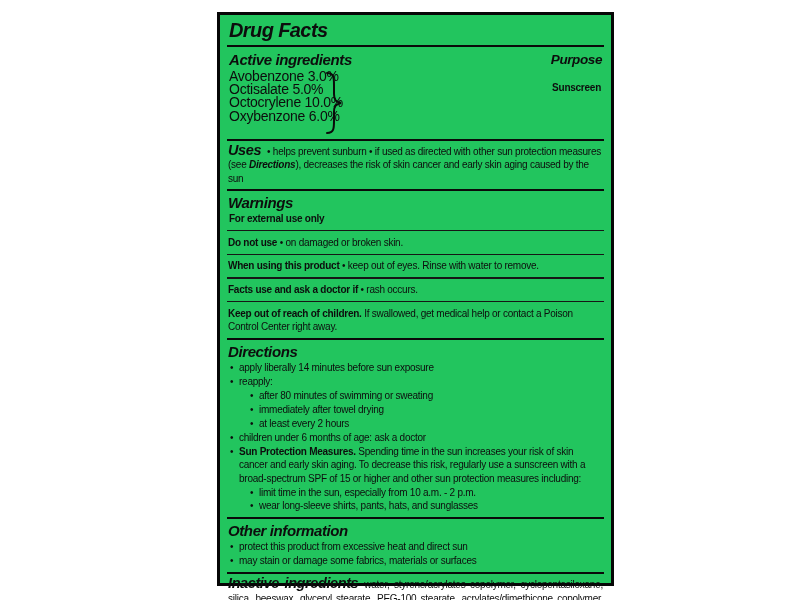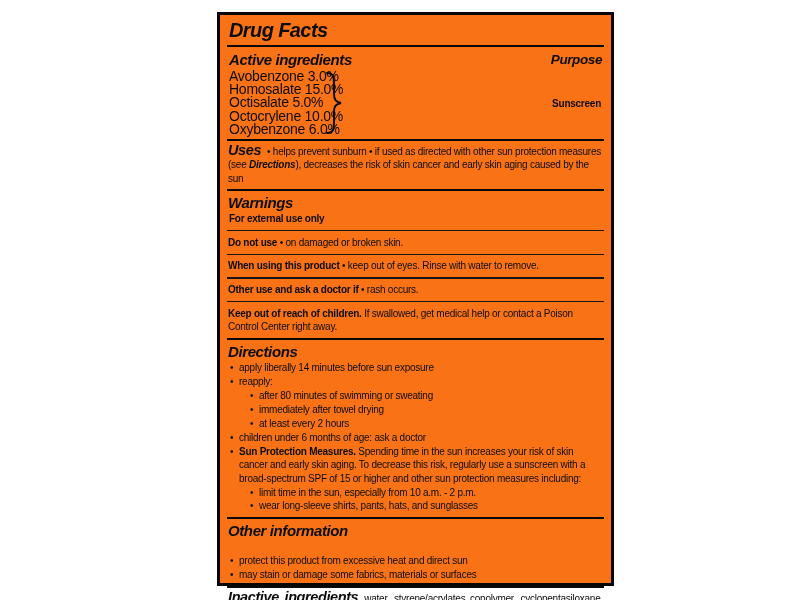--- a/index.html
+++ b/index.html
@@ -14,21 +14,21 @@
     position: relative;
     width: 800px; height: 600px;
     background: #ffffff;
     overflow: hidden;
   }
   .label-box {
     position: absolute;
     left: 217px; top: 12px;
     width: 397px; height: 574px;
     border: 3px solid #060606;
-    background: #f97316;
+    background: #22c55e;
     padding: 3px 7px 4px 7px;
   }
   
   .df-title {
     font-style: italic;
     font-weight: bold;
     font-size: 20px;
     letter-spacing: -0.6px;
     padding: 1px 0 3px 2px;
     line-height: 22px;
@@ -64,21 +64,21 @@
     display: flex;
     justify-content: space-between;
     align-items: center;
     padding: 1px 1px 2px 1px;
   }
   .ai-body { position: relative; min-height: 67px; padding-left: 1px; }
   .ai-item { line-height: 13.2px; font-size: 14px; letter-spacing: -0.25px; }
   .brace-wrap { position: absolute; left: 97px; top: 1px; }
   .purpose-value {
     position: absolute;
-    right: 2px; top: 28px;
+    right: 2px; top: 12px;
     font-weight: bold;
     font-size: 10px;
     letter-spacing: -0.25px;
   }
   
   .w-row { padding: 2.5px 0 2.5px 1px; }
   
   .li { position: relative; padding-left: 11px; margin: 0 0 0.5px 0; }
   .li .dot { position: absolute; left: 2px; top: 0; }
   .sub { margin-left: 20px; }
@@ -94,21 +94,20 @@
     <div class="df-title">Drug Facts</div>
     <div class="hr-heavy"></div>
 
     <div class="sec" style="padding-bottom:1px;">
       <div class="ai-head-row">
         <span class="sec-h">Active ingredients</span>
         <span class="sec-h" style="font-size:13.5px;">Purpose</span>
       </div>
       <div class="ai-body">
         <div class="ai-item">Avobenzone 3.0%</div>
-        <div class="ai-item">Homosalate 15.0%</div>
         <div class="ai-item">Octisalate 5.0%</div>
         <div class="ai-item">Octocrylene 10.0%</div>
         <div class="ai-item">Oxybenzone 6.0%</div>
         <span class="brace-wrap">
           <svg width="18" height="64" viewBox="0 0 18 64">
             <path d="M2,2 C9,2 9,7 9,14 L9,23 C9,29 11,31 16,32 C11,33 9,35 9,41 L9,50 C9,57 9,62 2,62" fill="none" stroke="#0a0a0a" stroke-width="2" stroke-linecap="round"></path>
           </svg>
         </span>
         <span class="purpose-value">Sunscreen</span>
       </div>
@@ -129,21 +128,21 @@
     <div class="hr-light"></div>
     <div class="w-row">
       <b>Do not use</b><span> • on damaged or broken skin.</span>
     </div>
     <div class="hr-light"></div>
     <div class="w-row">
       <b>When using this product</b><span> • keep out of eyes. Rinse with water to remove.</span>
     </div>
     <div class="hr-light"></div>
     <div class="w-row">
-      <b>Other use and ask a doctor if</b><span> • rash occurs.</span>
+      <b>Facts use and ask a doctor if</b><span> • rash occurs.</span>
     </div>
     <div class="hr-light"></div>
     <div class="w-row" style="padding-bottom:4px;">
       <b>Keep out of reach of children.</b><span> If swallowed, get medical help or contact a Poison Control Center right away.</span>
     </div>
     <div class="hr-heavy"></div>
 
     <div class="sec">
       <div class="sec-h" style="margin-bottom:1px;">Directions</div>
       <div class="li">
@@ -174,21 +173,21 @@
           <span class="dot">•</span><span>limit time in the sun, especially from 10 a.m. - 2 p.m.</span>
         </div>
         <div class="li">
           <span class="dot">•</span><span>wear long-sleeve shirts, pants, hats, and sunglasses</span>
         </div>
       </div>
     </div>
     <div class="hr-heavy"></div>
 
     <div class="sec">
-      <div class="sec-h" style="margin-bottom:15px;">Other information</div>
+      <div class="sec-h" style="margin-bottom:1px;">Other information</div>
       <div class="li">
         <span class="dot">•</span><span>protect this product from excessive heat and direct sun</span>
       </div>
       <div class="li">
         <span class="dot">•</span><span>may stain or damage some fabrics, materials or surfaces</span>
       </div>
     </div>
     <div class="hr-heavy"></div>
 
     <div class="sec inactive-text">

